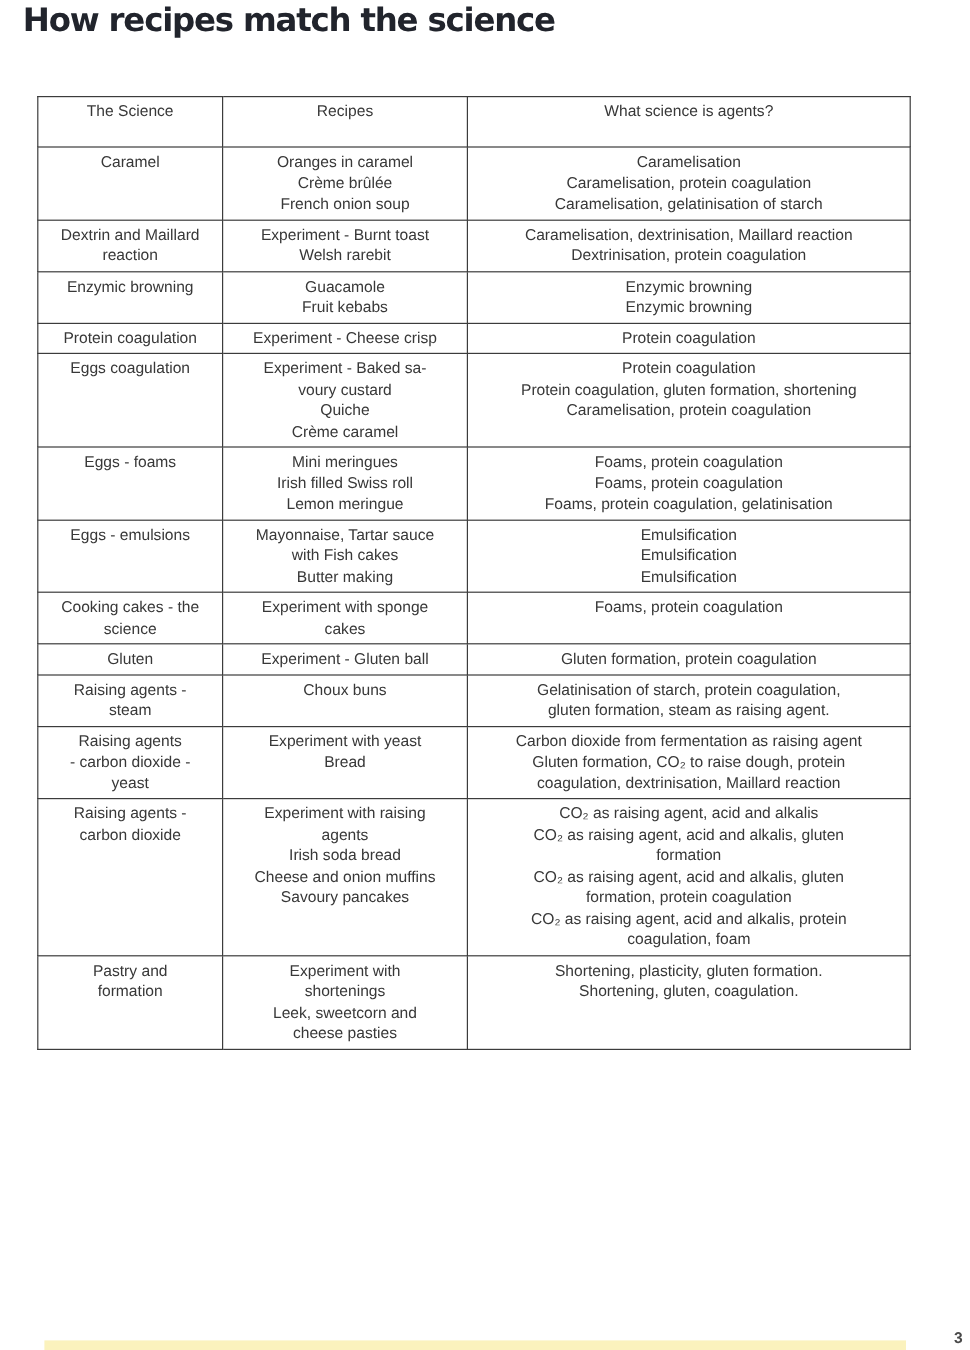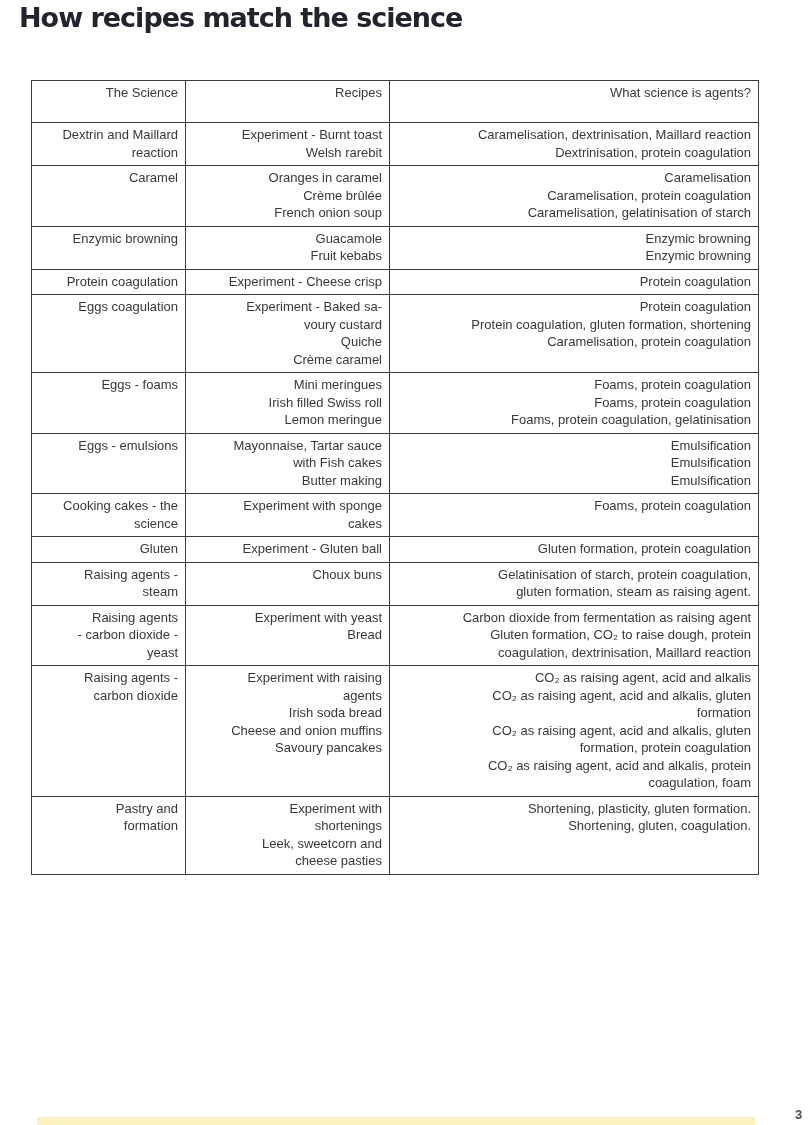--- a/index.html
+++ b/index.html
@@ -22,21 +22,21 @@
   table.science-table {
     position: absolute;
     left: 31px; top: 80px;
     width: 727px;
     border-collapse: collapse;
     table-layout: fixed;
   }
   .science-table th, .science-table td {
     border: 1.6px solid #3c3c3c;
     vertical-align: top;
-    text-align: right;
+    text-align: center;
     padding: 3px 7px 4px 7px;
     font-size: 13px;
     line-height: 17.5px;
     font-weight: normal;
     color: #383838;
     white-space: pre-line;
     overflow: hidden;
   }
   .science-table th { height: 34px; }
   .col-science { width: 154px; }
@@ -67,35 +67,35 @@
       <col class="col-recipes">
       <col class="col-shown">
   </colgroup>
   <tbody>
       <tr>
     <th>The Science</th>
     <th>Recipes</th>
     <th>What science is agents?</th>
   </tr>
   <tr>
-    <td>Dextrin and Maillard
-reaction</td>
-    <td>Experiment - Burnt toast
-Welsh rarebit</td>
-    <td>Caramelisation, dextrinisation, Maillard reaction
-Dextrinisation, protein coagulation</td>
-  </tr>
-  <tr>
     <td>Caramel</td>
     <td>Oranges in caramel
 Crème brûlée
 French onion soup</td>
     <td>Caramelisation
 Caramelisation, protein coagulation
 Caramelisation, gelatinisation of starch</td>
+  </tr>
+  <tr>
+    <td>Dextrin and Maillard
+reaction</td>
+    <td>Experiment - Burnt toast
+Welsh rarebit</td>
+    <td>Caramelisation, dextrinisation, Maillard reaction
+Dextrinisation, protein coagulation</td>
   </tr>
   <tr>
     <td>Enzymic browning</td>
     <td>Guacamole
 Fruit kebabs</td>
     <td>Enzymic browning
 Enzymic browning</td>
   </tr>
   <tr>
     <td>Protein coagulation</td>

